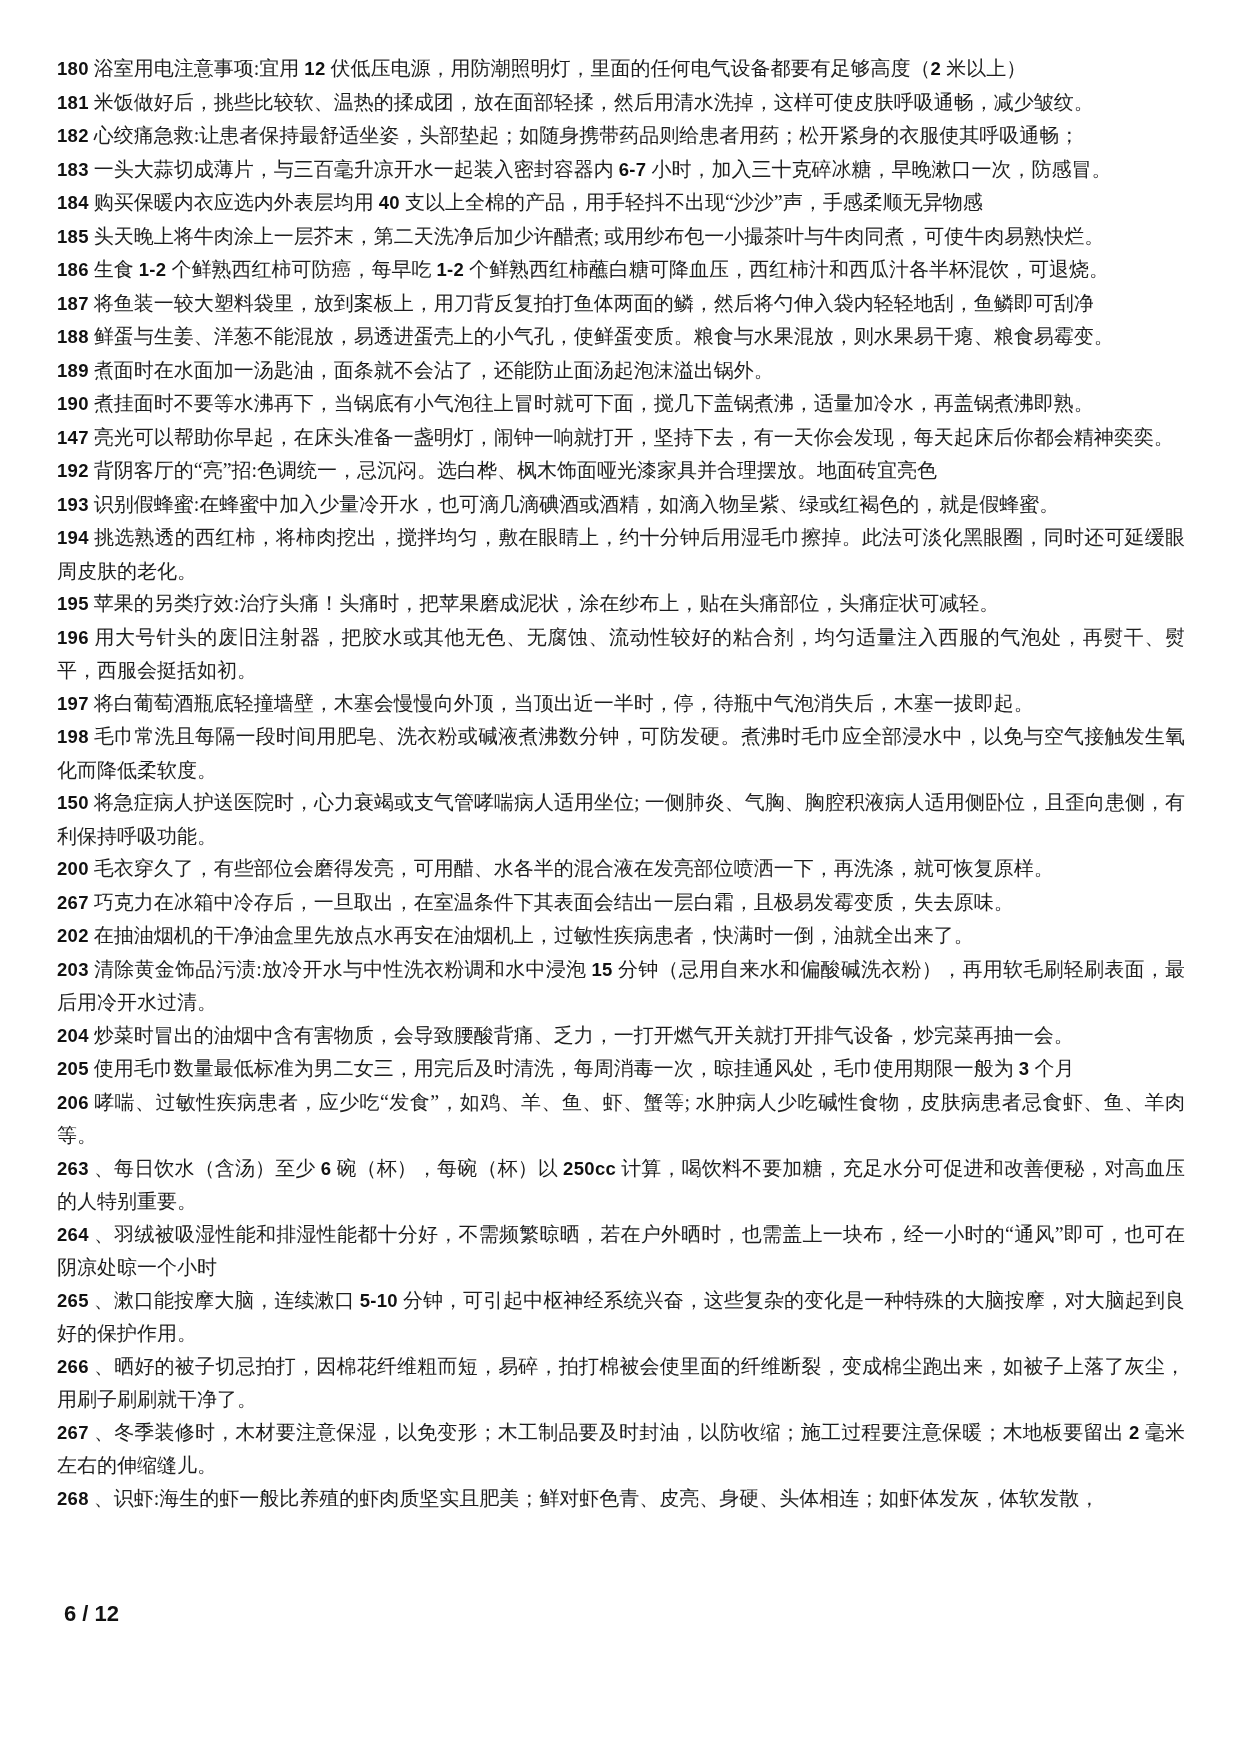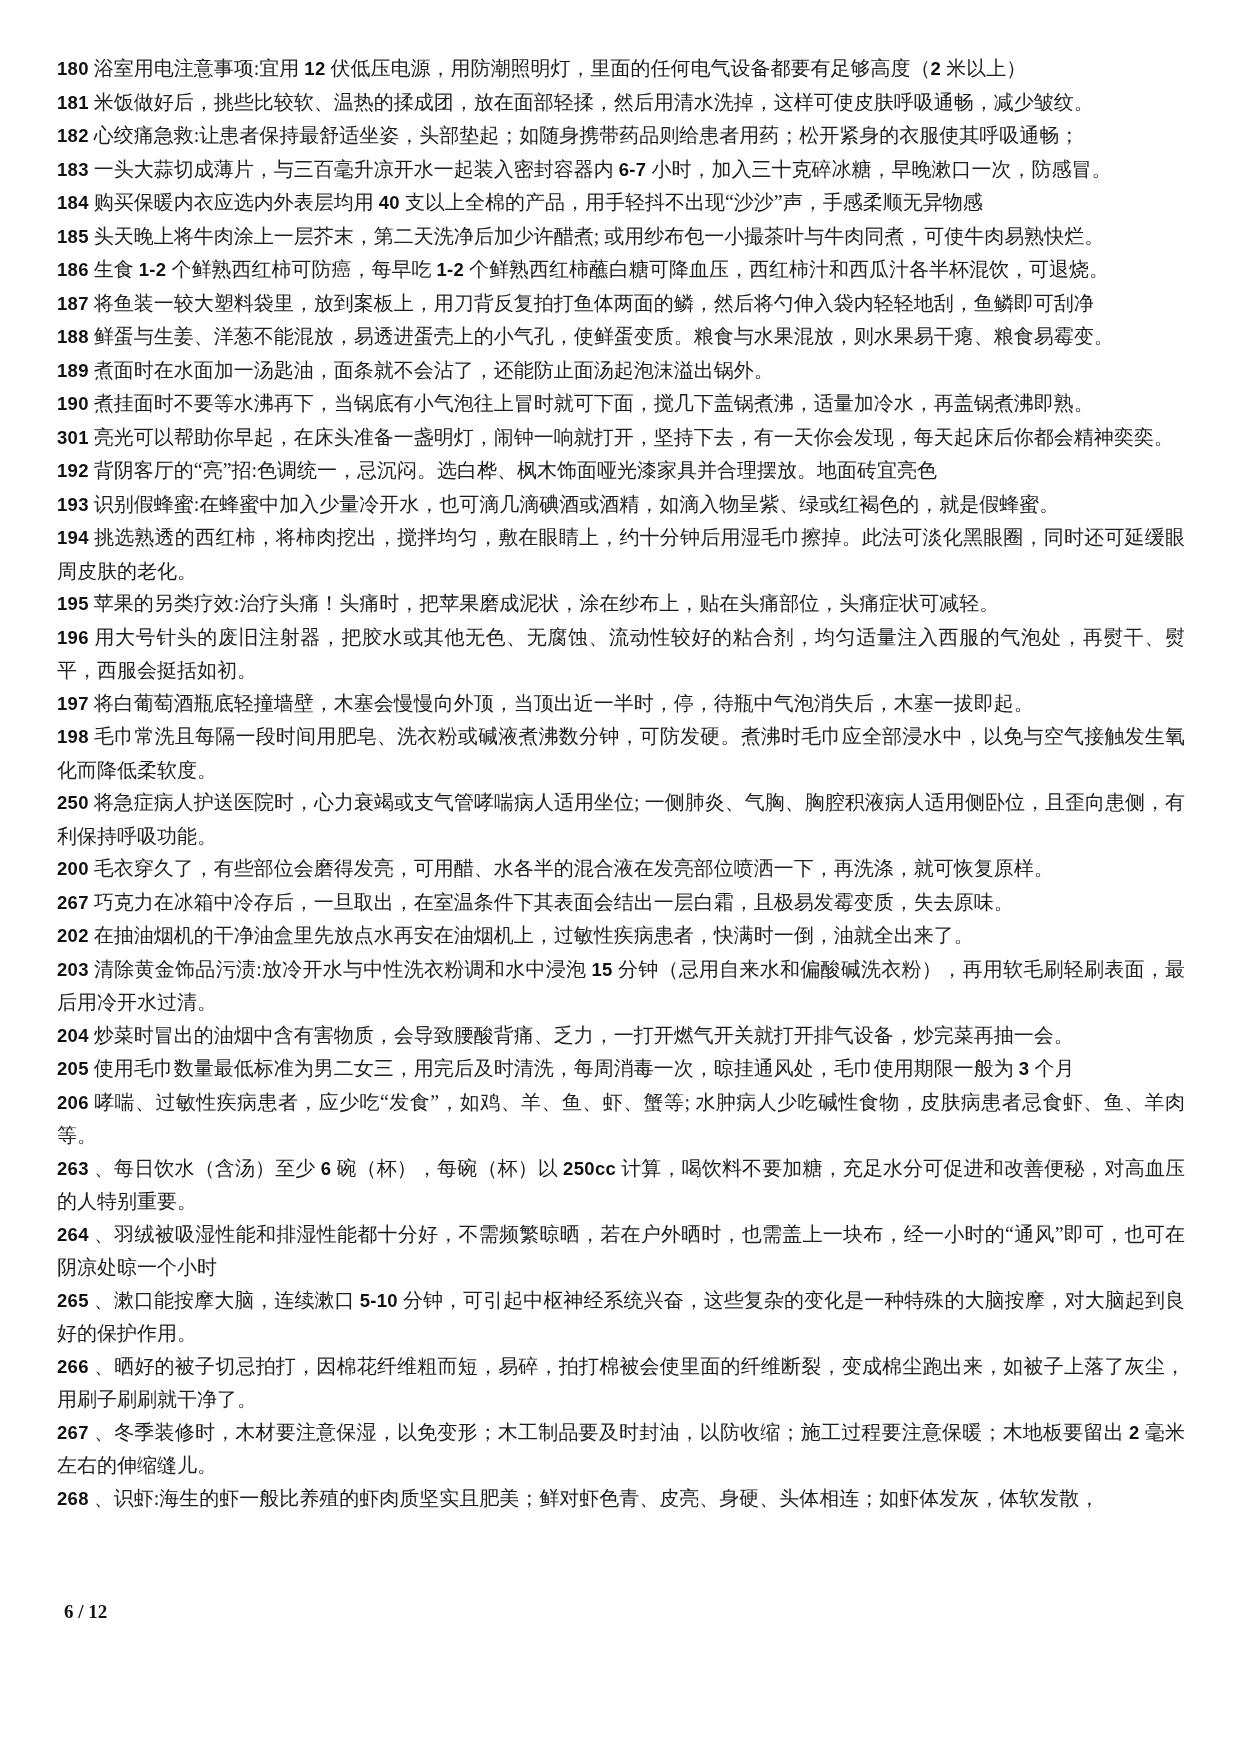--- a/index.html
+++ b/index.html
@@ -40,52 +40,52 @@
     font-family: "Liberation Sans", "DejaVu Sans", sans-serif;
     font-weight: 700;
     font-size: 18.5px;
     color: #121212;
     letter-spacing: 0.3px;
   }
   .footer {
     position: absolute;
     left: 64px;
     top: 1601px;
-    font-family: Liberation Serif, serif;
+    font-family: Liberation Sans, sans-serif;
     font-weight: 700;
-    font-size: 19px;
+    font-size: 22px;
     color: #121212;
     text-align: center;
   }
 </style>
 </head>
 <body>
 
 <div class="page">
   <div class="content">
       <p class="item"><span class="inum">180</span> <span class="ttext">浴室用电注意事项:宜用 <span class="dig">12</span> 伏低压电源，用防潮照明灯，里面的任何电气设备都要有足够高度（<span class="dig">2</span> 米以上）</span></p>
       <p class="item"><span class="inum">181</span> <span class="ttext">米饭做好后，挑些比较软、温热的揉成团，放在面部轻揉，然后用清水洗掉，这样可使皮肤呼吸通畅，减少皱纹。</span></p>
       <p class="item"><span class="inum">182</span> <span class="ttext">心绞痛急救:让患者保持最舒适坐姿，头部垫起；如随身携带药品则给患者用药；松开紧身的衣服使其呼吸通畅；</span></p>
       <p class="item"><span class="inum">183</span> <span class="ttext">一头大蒜切成薄片，与三百毫升凉开水一起装入密封容器内 <span class="dig">6-7</span> 小时，加入三十克碎冰糖，早晚漱口一次，防感冒。</span></p>
       <p class="item"><span class="inum">184</span> <span class="ttext">购买保暖内衣应选内外表层均用 <span class="dig">40</span> 支以上全棉的产品，用手轻抖不出现“沙沙”声，手感柔顺无异物感</span></p>
       <p class="item"><span class="inum">185</span> <span class="ttext">头天晚上将牛肉涂上一层芥末，第二天洗净后加少许醋煮; 或用纱布包一小撮茶叶与牛肉同煮，可使牛肉易熟快烂。</span></p>
       <p class="item"><span class="inum">186</span> <span class="ttext">生食 <span class="dig">1-2</span> 个鲜熟西红柿可防癌，每早吃 <span class="dig">1-2</span> 个鲜熟西红柿蘸白糖可降血压，西红柿汁和西瓜汁各半杯混饮，可退烧。</span></p>
       <p class="item"><span class="inum">187</span> <span class="ttext">将鱼装一较大塑料袋里，放到案板上，用刀背反复拍打鱼体两面的鳞，然后将勺伸入袋内轻轻地刮，鱼鳞即可刮净</span></p>
       <p class="item"><span class="inum">188</span> <span class="ttext">鲜蛋与生姜、洋葱不能混放，易透进蛋壳上的小气孔，使鲜蛋变质。粮食与水果混放，则水果易干瘪、粮食易霉变。</span></p>
       <p class="item"><span class="inum">189</span> <span class="ttext">煮面时在水面加一汤匙油，面条就不会沾了，还能防止面汤起泡沫溢出锅外。</span></p>
       <p class="item"><span class="inum">190</span> <span class="ttext">煮挂面时不要等水沸再下，当锅底有小气泡往上冒时就可下面，搅几下盖锅煮沸，适量加冷水，再盖锅煮沸即熟。</span></p>
-      <p class="item"><span class="inum">301</span> <span class="ttext">亮光可以帮助你早起，在床头准备一盏明灯，闹钟一响就打开，坚持下去，有一天你会发现，每天起床后你都会精神奕奕。</span></p>
+      <p class="item"><span class="inum">147</span> <span class="ttext">亮光可以帮助你早起，在床头准备一盏明灯，闹钟一响就打开，坚持下去，有一天你会发现，每天起床后你都会精神奕奕。</span></p>
       <p class="item"><span class="inum">192</span> <span class="ttext">背阴客厅的“亮”招:色调统一，忌沉闷。选白桦、枫木饰面哑光漆家具并合理摆放。地面砖宜亮色</span></p>
       <p class="item"><span class="inum">193</span> <span class="ttext">识别假蜂蜜:在蜂蜜中加入少量冷开水，也可滴几滴碘酒或酒精，如滴入物呈紫、绿或红褐色的，就是假蜂蜜。</span></p>
       <p class="item"><span class="inum">194</span> <span class="ttext">挑选熟透的西红柿，将柿肉挖出，搅拌均匀，敷在眼睛上，约十分钟后用湿毛巾擦掉。此法可淡化黑眼圈，同时还可延缓眼周皮肤的老化。</span></p>
       <p class="item"><span class="inum">195</span> <span class="ttext">苹果的另类疗效:治疗头痛！头痛时，把苹果磨成泥状，涂在纱布上，贴在头痛部位，头痛症状可减轻。</span></p>
       <p class="item"><span class="inum">196</span> <span class="ttext">用大号针头的废旧注射器，把胶水或其他无色、无腐蚀、流动性较好的粘合剂，均匀适量注入西服的气泡处，再熨干、熨平，西服会挺括如初。</span></p>
       <p class="item"><span class="inum">197</span> <span class="ttext">将白葡萄酒瓶底轻撞墙壁，木塞会慢慢向外顶，当顶出近一半时，停，待瓶中气泡消失后，木塞一拔即起。</span></p>
       <p class="item"><span class="inum">198</span> <span class="ttext">毛巾常洗且每隔一段时间用肥皂、洗衣粉或碱液煮沸数分钟，可防发硬。煮沸时毛巾应全部浸水中，以免与空气接触发生氧化而降低柔软度。</span></p>
-      <p class="item"><span class="inum">250</span> <span class="ttext">将急症病人护送医院时，心力衰竭或支气管哮喘病人适用坐位; 一侧肺炎、气胸、胸腔积液病人适用侧卧位，且歪向患侧，有利保持呼吸功能。</span></p>
+      <p class="item"><span class="inum">150</span> <span class="ttext">将急症病人护送医院时，心力衰竭或支气管哮喘病人适用坐位; 一侧肺炎、气胸、胸腔积液病人适用侧卧位，且歪向患侧，有利保持呼吸功能。</span></p>
       <p class="item"><span class="inum">200</span> <span class="ttext">毛衣穿久了，有些部位会磨得发亮，可用醋、水各半的混合液在发亮部位喷洒一下，再洗涤，就可恢复原样。</span></p>
       <p class="item"><span class="inum">267</span> <span class="ttext">巧克力在冰箱中冷存后，一旦取出，在室温条件下其表面会结出一层白霜，且极易发霉变质，失去原味。</span></p>
       <p class="item"><span class="inum">202</span> <span class="ttext">在抽油烟机的干净油盒里先放点水再安在油烟机上，过敏性疾病患者，快满时一倒，油就全出来了。</span></p>
       <p class="item"><span class="inum">203</span> <span class="ttext">清除黄金饰品污渍:放冷开水与中性洗衣粉调和水中浸泡 <span class="dig">15</span> 分钟（忌用自来水和偏酸碱洗衣粉），再用软毛刷轻刷表面，最后用冷开水过清。</span></p>
       <p class="item"><span class="inum">204</span> <span class="ttext">炒菜时冒出的油烟中含有害物质，会导致腰酸背痛、乏力，一打开燃气开关就打开排气设备，炒完菜再抽一会。</span></p>
       <p class="item"><span class="inum">205</span> <span class="ttext">使用毛巾数量最低标准为男二女三，用完后及时清洗，每周消毒一次，晾挂通风处，毛巾使用期限一般为 <span class="dig">3</span> 个月</span></p>
       <p class="item"><span class="inum">206</span> <span class="ttext">哮喘、过敏性疾病患者，应少吃“发食”，如鸡、羊、鱼、虾、蟹等; 水肿病人少吃碱性食物，皮肤病患者忌食虾、鱼、羊肉等。</span></p>
       <p class="item"><span class="inum">263</span> <span class="ttext">、每日饮水（含汤）至少 <span class="dig">6</span> 碗（杯），每碗（杯）以 <span class="dig">250cc</span> 计算，喝饮料不要加糖，充足水分可促进和改善便秘，对高血压的人特别重要。</span></p>
       <p class="item"><span class="inum">264</span> <span class="ttext">、羽绒被吸湿性能和排湿性能都十分好，不需频繁晾晒，若在户外晒时，也需盖上一块布，经一小时的“通风”即可，也可在阴凉处晾一个小时</span></p>
       <p class="item"><span class="inum">265</span> <span class="ttext">、漱口能按摩大脑，连续漱口 <span class="dig">5-10</span> 分钟，可引起中枢神经系统兴奋，这些复杂的变化是一种特殊的大脑按摩，对大脑起到良好的保护作用。</span></p>

